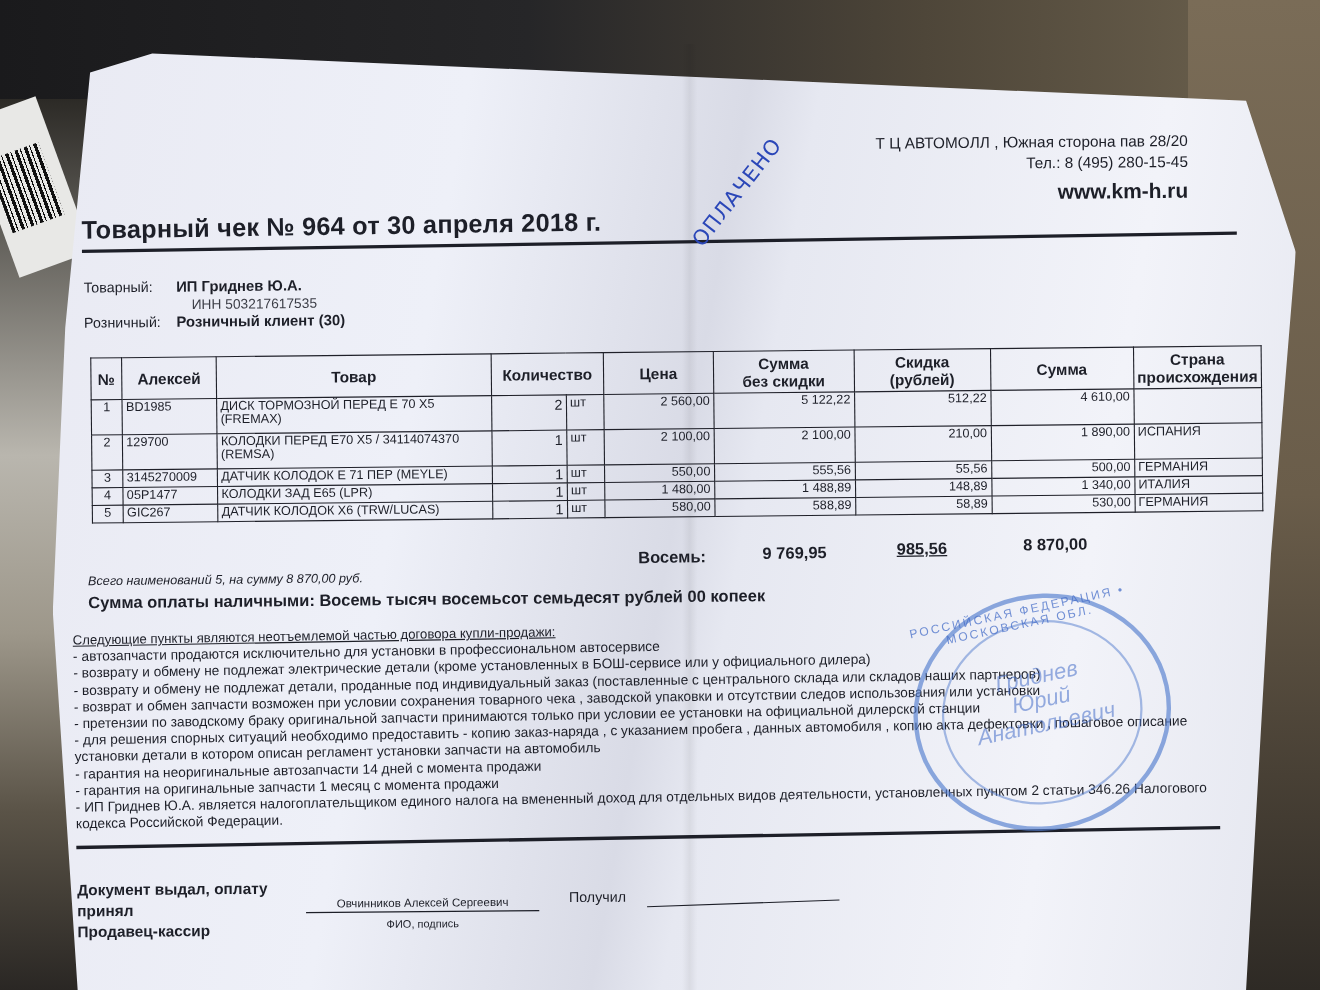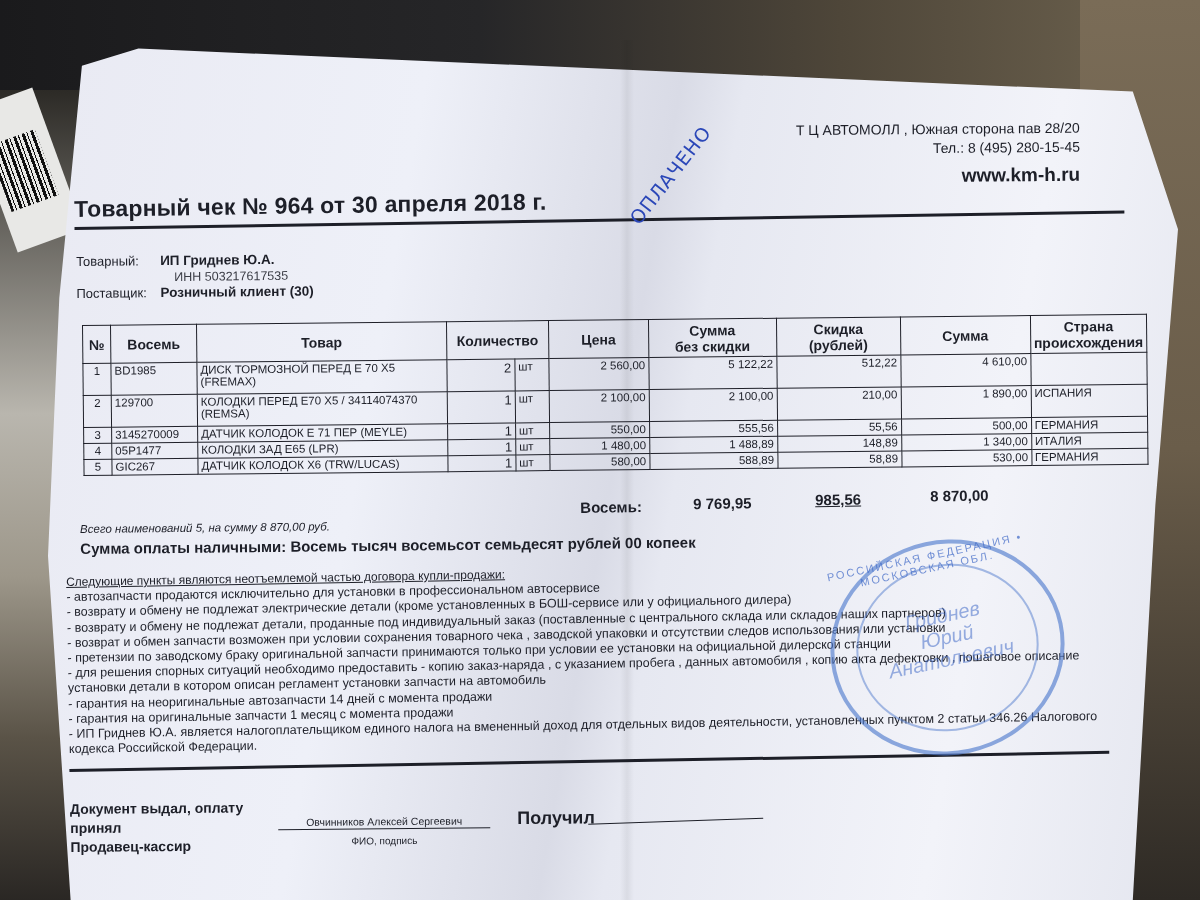--- a/index.html
+++ b/index.html
@@ -131,21 +131,21 @@
     font-size: 20px; color: rgba(70,110,200,0.55); font-style: italic; line-height: 22px;
   }
 
   .sign-block {
     position: absolute; left: 70px; top: 800px; width: 760px;
     transform: rotate(-0.5deg); transform-origin: left top;
   }
   .sign-block .issued { font-size: 14px; font-weight: bold; line-height: 19px; width: 200px; }
   .sign-block .cashier { position: absolute; left: 208px; top: 18px; width: 212px; text-align: center; font-size: 10.5px; border-bottom: 1.5px solid #1d1f28; padding-bottom: 1px; }
   .sign-block .cashier-cap { position: absolute; left: 208px; top: 38px; width: 212px; text-align: center; font-size: 10px; }
-  .sign-block .received { position: absolute; left: 447px; top: 12px; font-size: 18px; font-weight: bold; }
+  .sign-block .received { position: absolute; left: 447px; top: 12px; font-size: 13px; font-weight: normal; }
   .sign-block .received-line { position: absolute; left: 518px; top: 26px; width: 175px; border-bottom: 1.5px solid #1d1f28; transform: rotate(-1.5deg); }
 </style>
 </head>
 <body>
 
 <div class="bg-top"></div>
 <div class="bg-left"></div>
 <div class="barcode-label">
     <div class="bars"></div>
   </div>
@@ -169,42 +169,42 @@
 
   <div class="stamp-paid">ОПЛАЧЕНО</div>
 
   <div class="parties">
     <div class="row">
       <span class="lbl">Товарный:</span>
       <span class="val">ИП Гриднев Ю.А.</span>
     </div>
     <div class="sub">ИНН 503217617535</div>
     <div class="row">
-      <span class="lbl">Поставщик:</span>
+      <span class="lbl">Розничный:</span>
       <span class="val">Розничный клиент (30)</span>
     </div>
   </div>
 
   <table class="items-table">
     <colgroup>
       <col style="width:28px">
         <col class="c-art">
         <col class="c-name">
         <col style="width:68px">
         <col style="width:34px">
         <col style="width:100px">
         <col style="width:128px">
         <col style="width:124px">
         <col style="width:130px">
         <col>
     </colgroup>
     <thead>
       <tr>
         <th>№</th>
-        <th>Восемь</th>
+        <th>Алексей</th>
         <th>Товар</th>
         <th colspan="2">Количество</th>
         <th>Цена</th>
         <th><span>Сумма</span><br><span>без скидки</span></th>
         <th><span>Скидка</span><br><span>(рублей)</span></th>
         <th>Сумма</th>
         <th><span>Страна</span><br><span>происхождения</span></th>
       </tr>
     </thead>
     <tbody>

